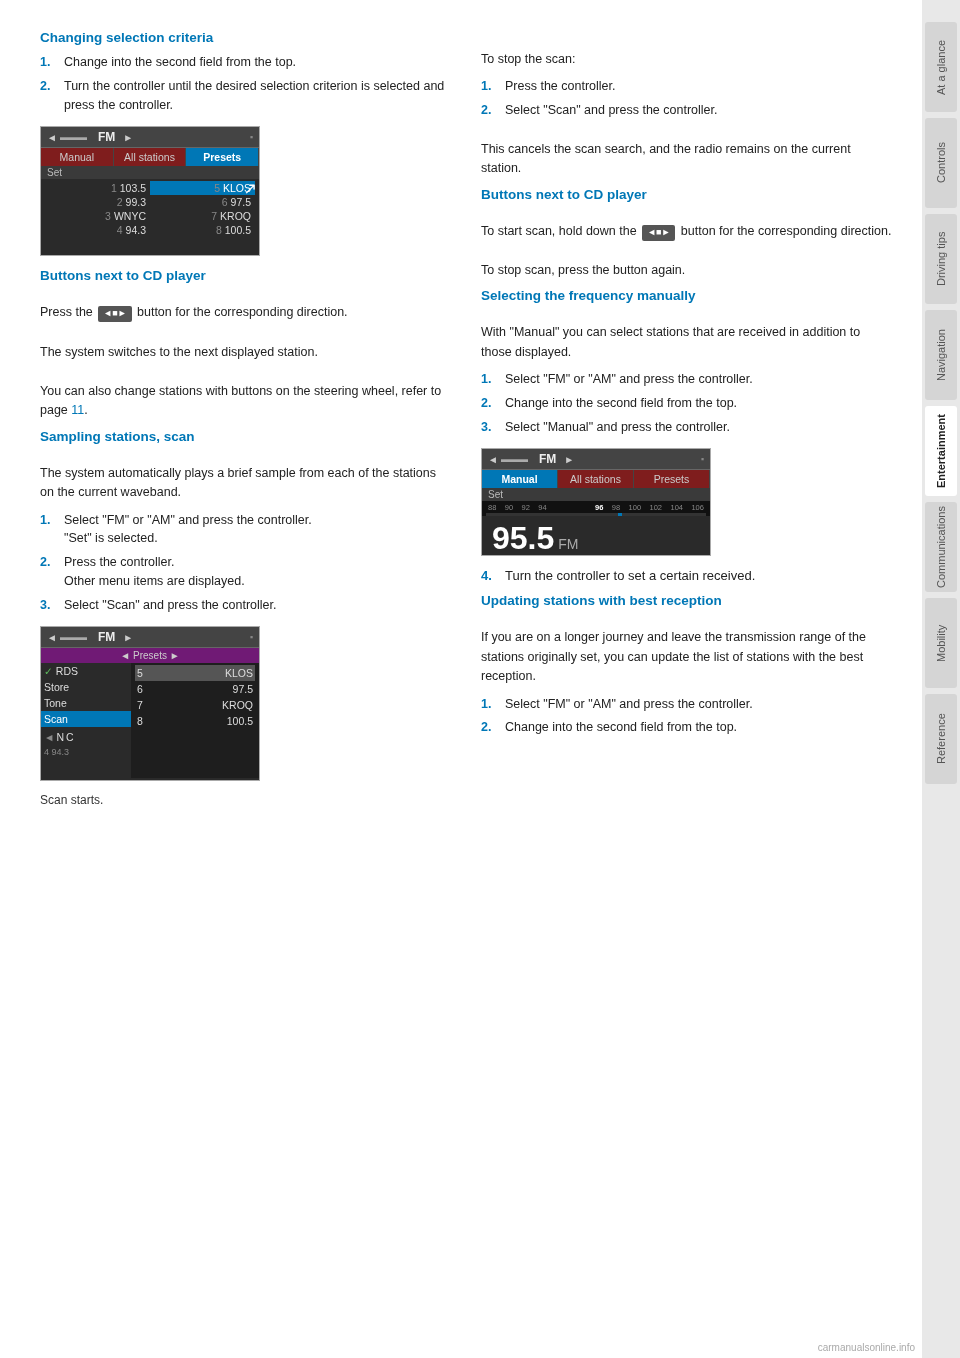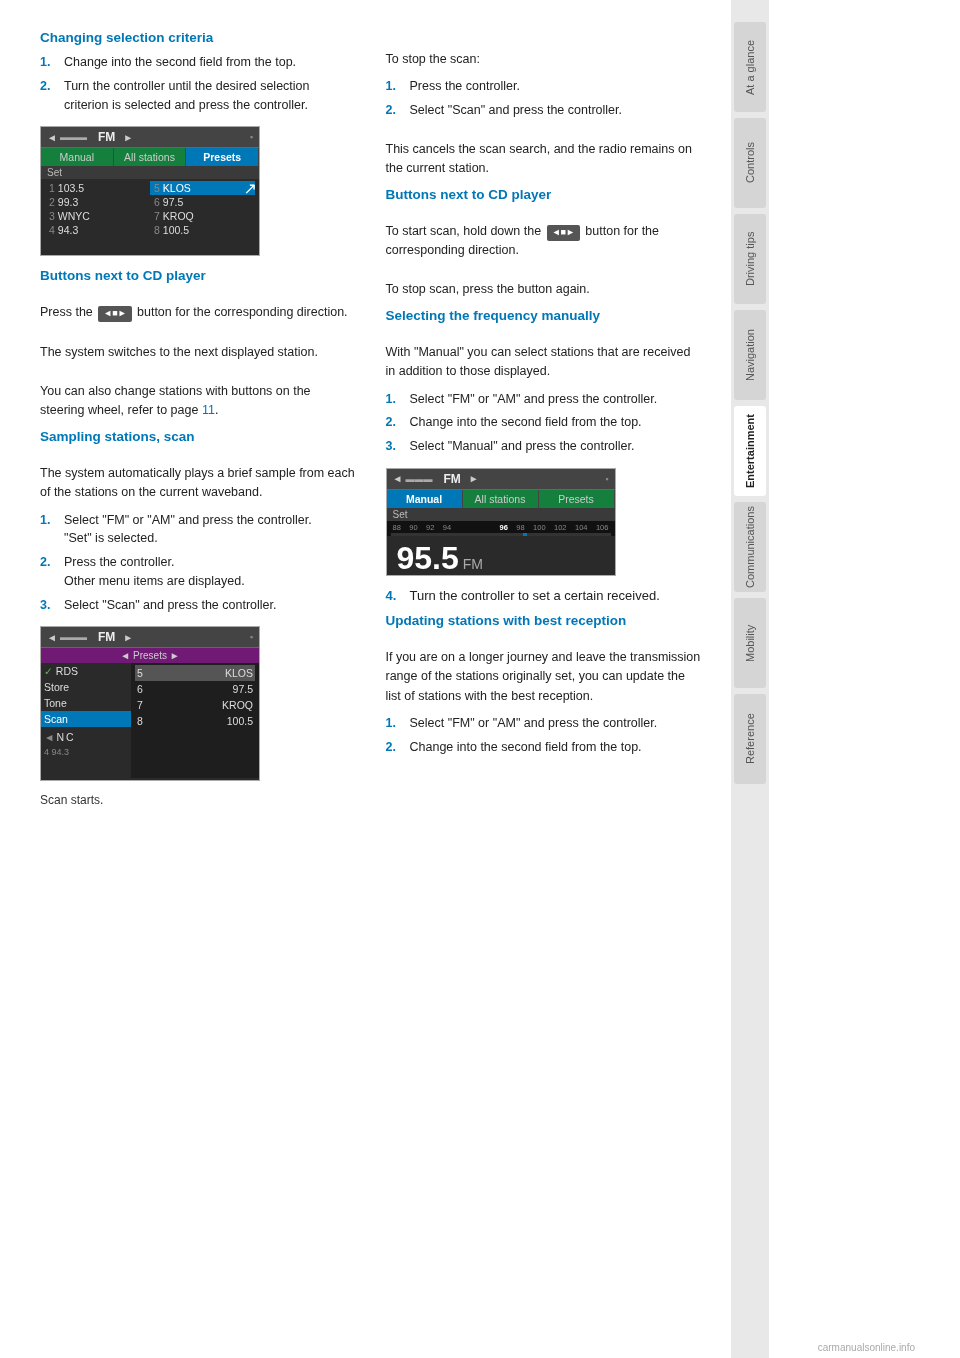--- a/index.html
+++ b/index.html
@@ -8,21 +8,21 @@
       min-height: 1358px;
       background: #fff;
       font-family: Arial, Helvetica, sans-serif;
       font-size: 13px;
       color: #222;
       position: relative;
     }
 
     .page-container {
       display: flex;
-      width: 769px;
+      width: 960px;
       min-height: 1358px;
     }
 
     
     .sidebar-tabs {
       width: 38px;
       min-height: 1358px;
       background: #e8e8e8;
       display: flex;
       flex-direction: column;
@@ -159,21 +159,21 @@
       margin: 0 8px;
     }
 
     .fm-screen-header .arrow {
       color: #ccc;
       font-size: 10px;
     }
 
     .fm-screen-tabs {
       display: flex;
-      background: #15803d;
+      background: #7f1d1d;
     }
 
     .fm-tab {
       flex: 1;
       text-align: center;
       padding: 3px 4px;
       font-size: 10.5px;
       color: #ccc;
       border-right: 1px solid #444;
     }
@@ -192,21 +192,21 @@
     }
 
     .fm-stations {
       display: grid;
       grid-template-columns: 1fr 1fr;
       padding: 2px 4px;
     }
 
     .fm-station-row {
       display: flex;
-      justify-content: flex-start;
+      justify-content: flex-end;
       padding: 1px 4px;
       font-size: 10.5px;
       color: #ddd;
     }
 
     .fm-station-row .s-num {
       color: #888;
       margin-right: 3px;
     }
 

